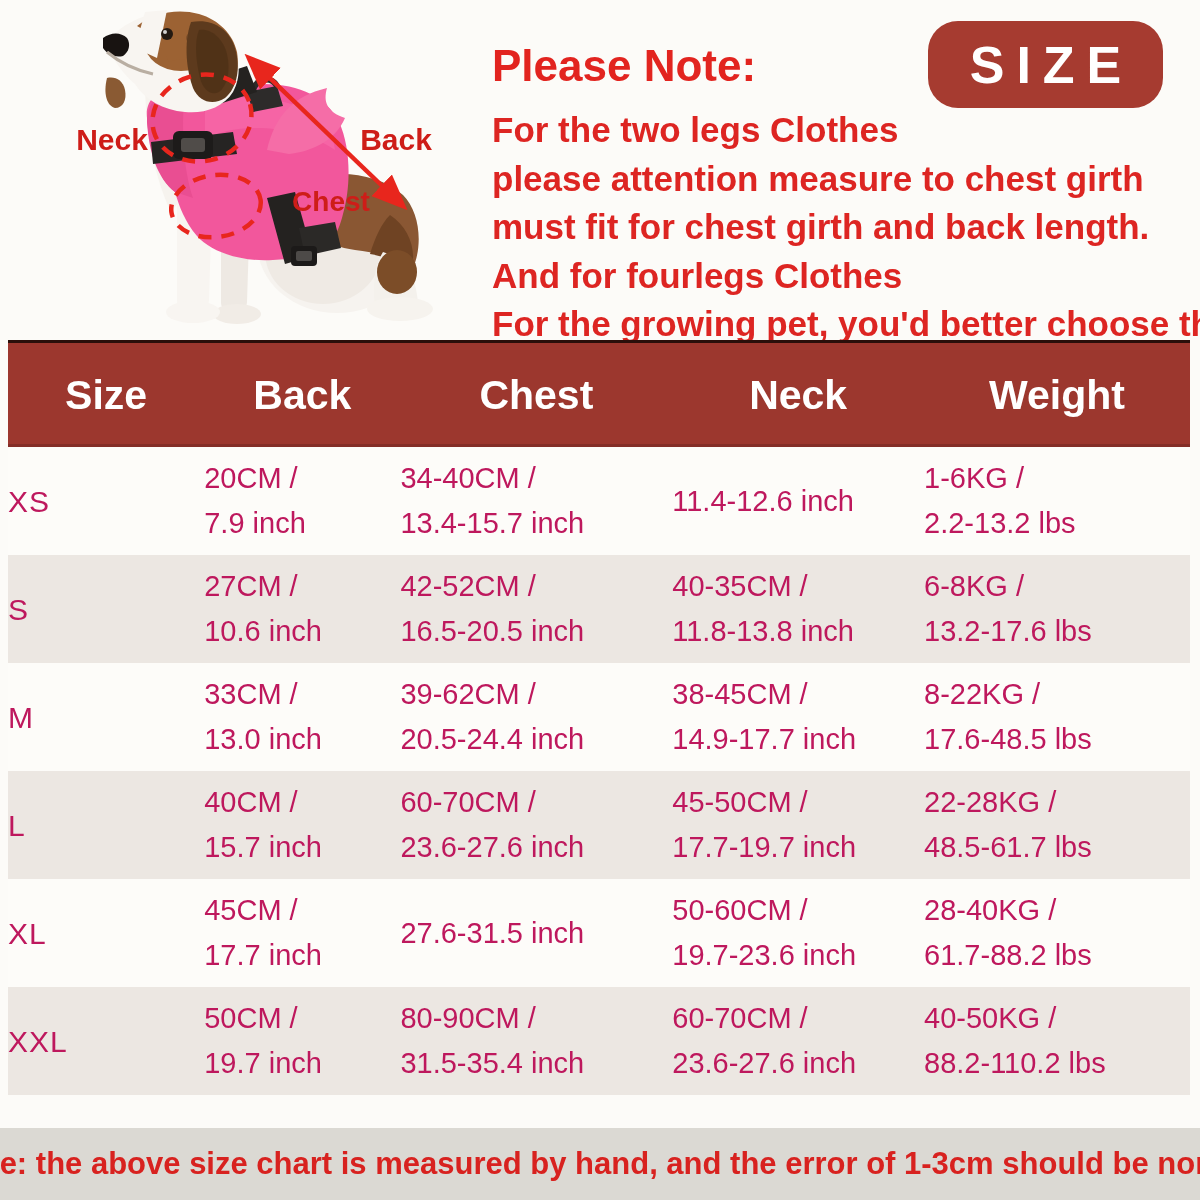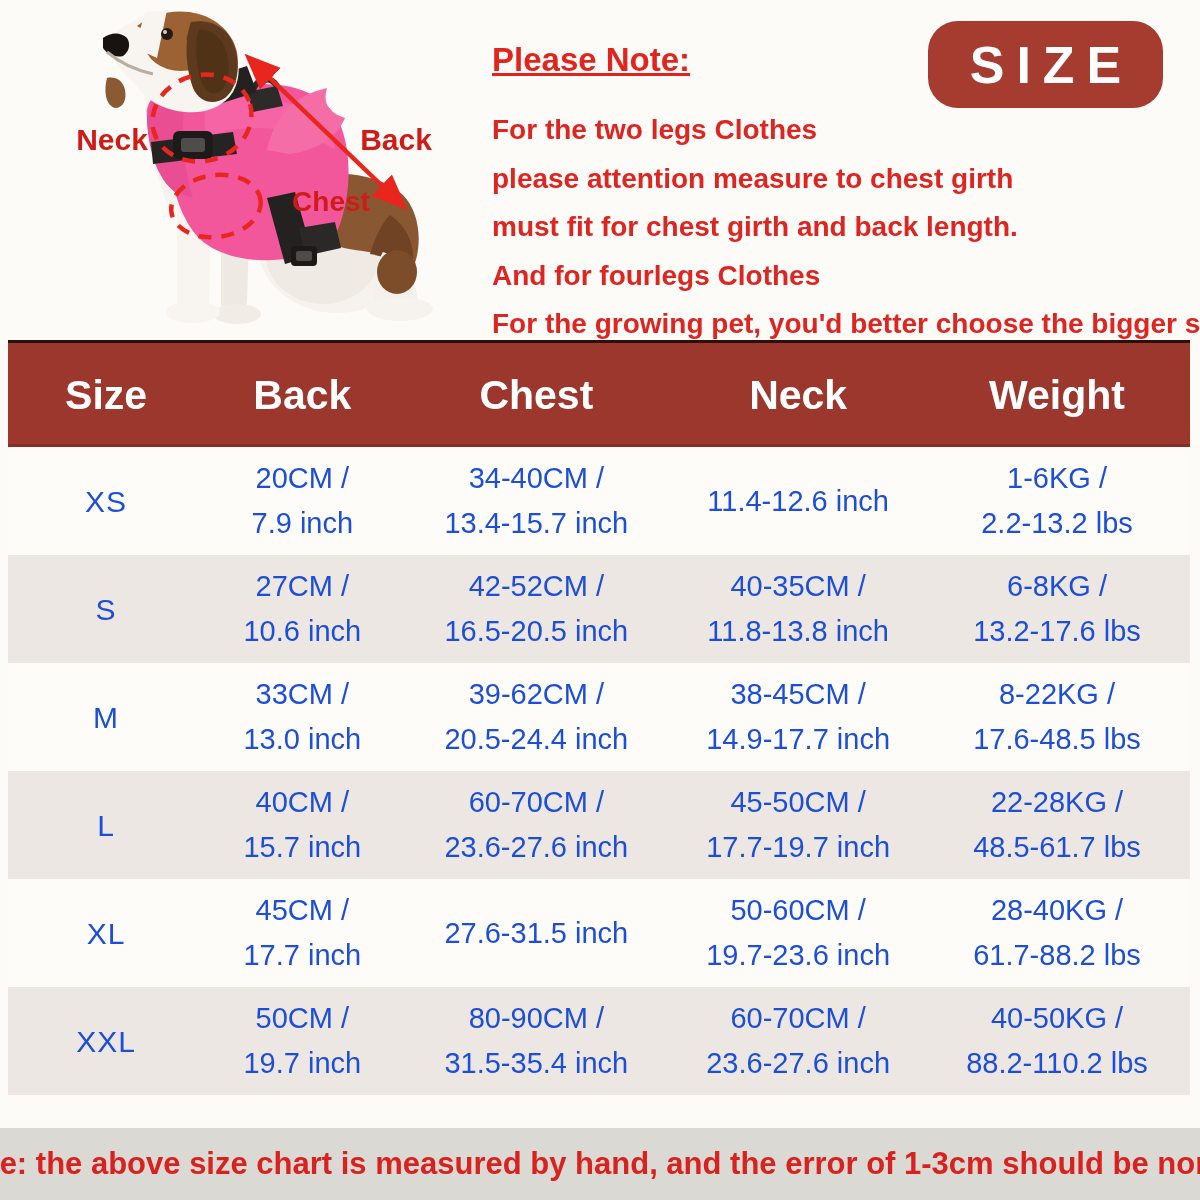--- a/index.html
+++ b/index.html
@@ -8,45 +8,45 @@
     position:relative;width:1200px;height:1200px;overflow:hidden;
     background:#fcfbf8;font-family:"Liberation Sans",sans-serif;
   }
   
   .illustration{position:absolute;left:0;top:0;width:470px;height:338px;}
   .illustration svg{display:block;width:100%;height:100%;}
   .anno-label{font-family:"Liberation Sans",sans-serif;font-weight:bold;fill:#ce1d18;}
   
   .note-heading{
     position:absolute;left:492px;top:42px;
-    font-size:33px;font-weight:bold;color:#e2241f;line-height:1.1;text-decoration:underline;
+    font-size:44px;font-weight:bold;color:#e2241f;line-height:1.1;
   }
   .note-lines{
     position:absolute;left:492px;top:106px;width:660px;
-    font-size:28px;font-weight:bold;color:#dd2522;line-height:48.5px;white-space:nowrap;
+    font-size:35px;font-weight:bold;color:#dd2522;line-height:48.5px;white-space:nowrap;
   }
   
   .size-badge{
     position:absolute;left:928px;top:21px;width:235px;height:87px;
     background:#a63b30;border-radius:30px;
     display:flex;align-items:center;justify-content:center;
     color:#ffffff;font-size:52px;font-weight:bold;letter-spacing:12px;text-indent:12px;
   }
   
   .size-table{position:absolute;left:8px;top:340px;width:1182px;}
   .thead{
     height:104px;background:#9c372e;border-top:3px solid #2a0f0a;
     display:grid;grid-template-columns:16.6% 16.6% 23% 21.3% 22.5%;
     align-items:center;text-align:center;
     color:#ffffff;font-size:41px;font-weight:bold;
     box-shadow:inset 0 -3px 0 rgba(0,0,0,0.15);
   }
   .trow{
     height:108px;display:grid;grid-template-columns:16.6% 16.6% 23% 21.3% 22.5%;
-    align-items:center;text-align:center;color:#1d4ed8;font-size:29px;
+    align-items:center;text-align:left;color:#be185d;font-size:29px;
   }
   .trow.odd{background:#fdfcf9;}
   .trow.even{background:#ece7e2;}
   .cell{display:flex;flex-direction:column;justify-content:center;line-height:45px;}
   .cell-size{font-size:30px;letter-spacing:1px;}
   
   .footer-bar{
     position:absolute;left:0;top:1128px;width:1200px;height:72px;
     background:#dbd9d3;display:flex;align-items:center;justify-content:center;
   }

